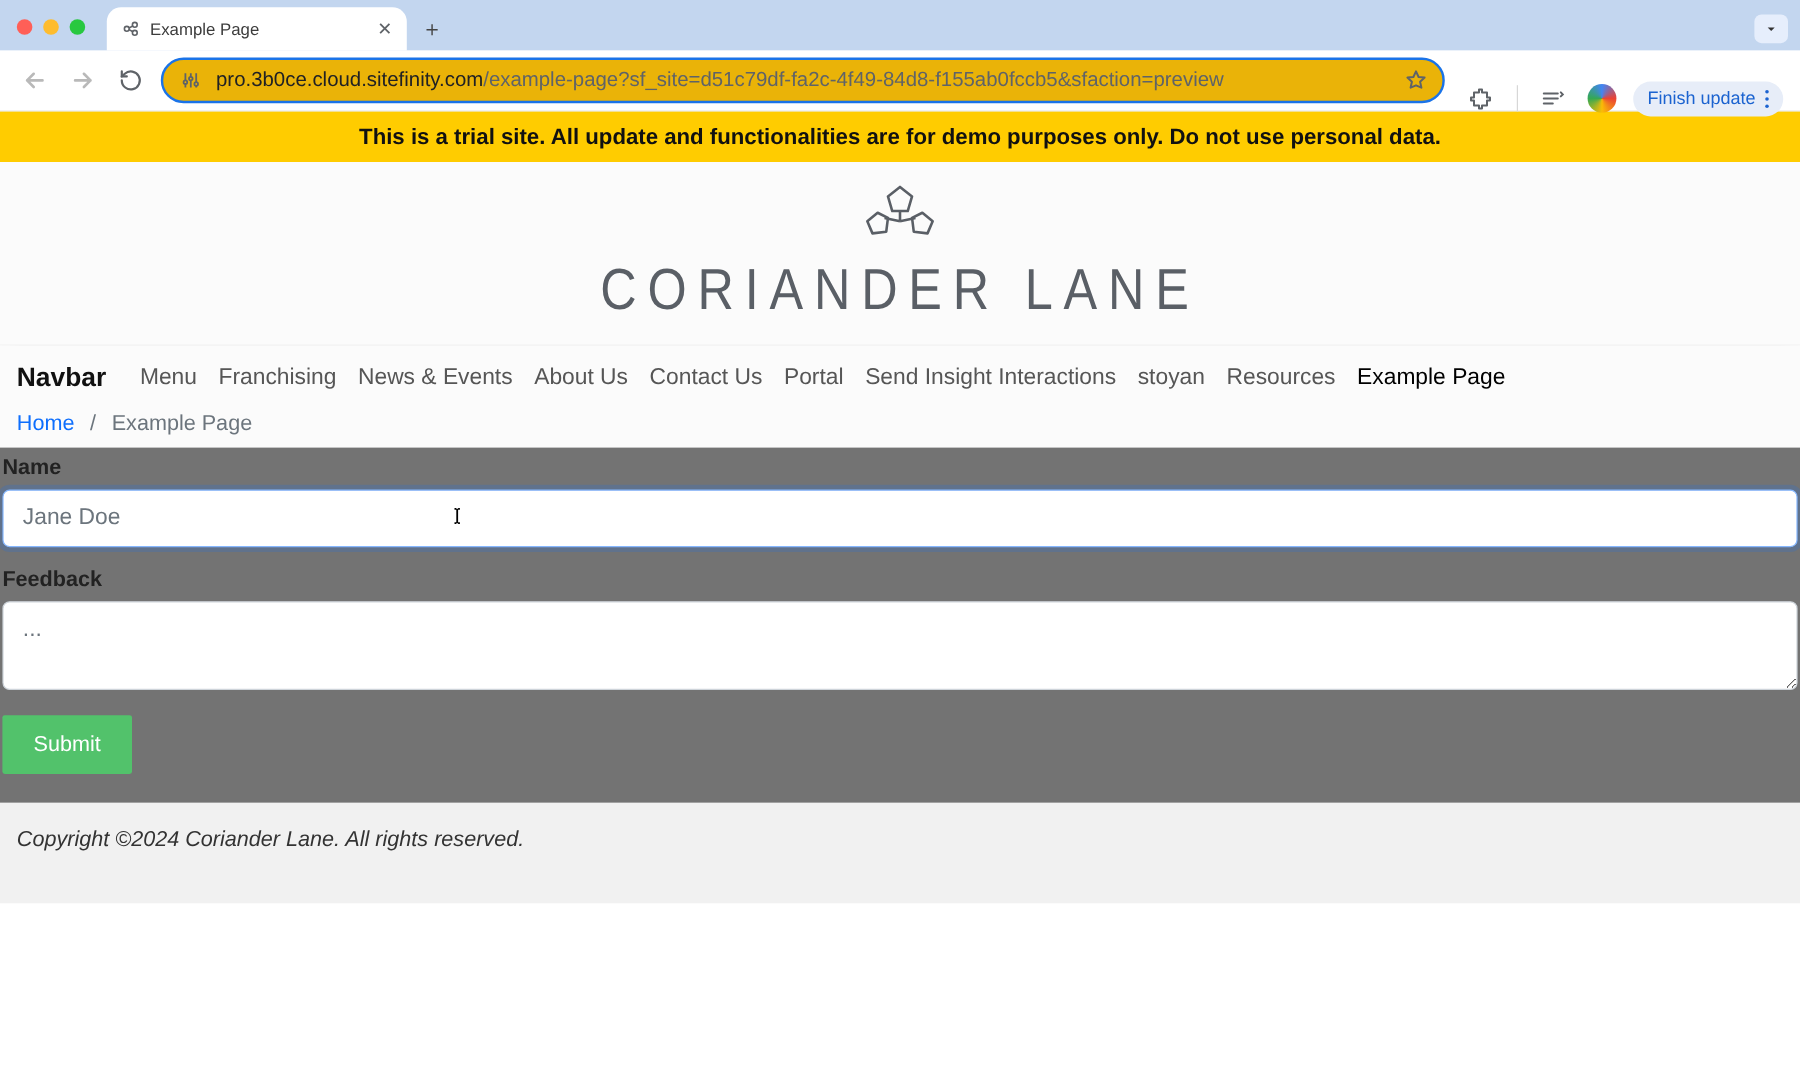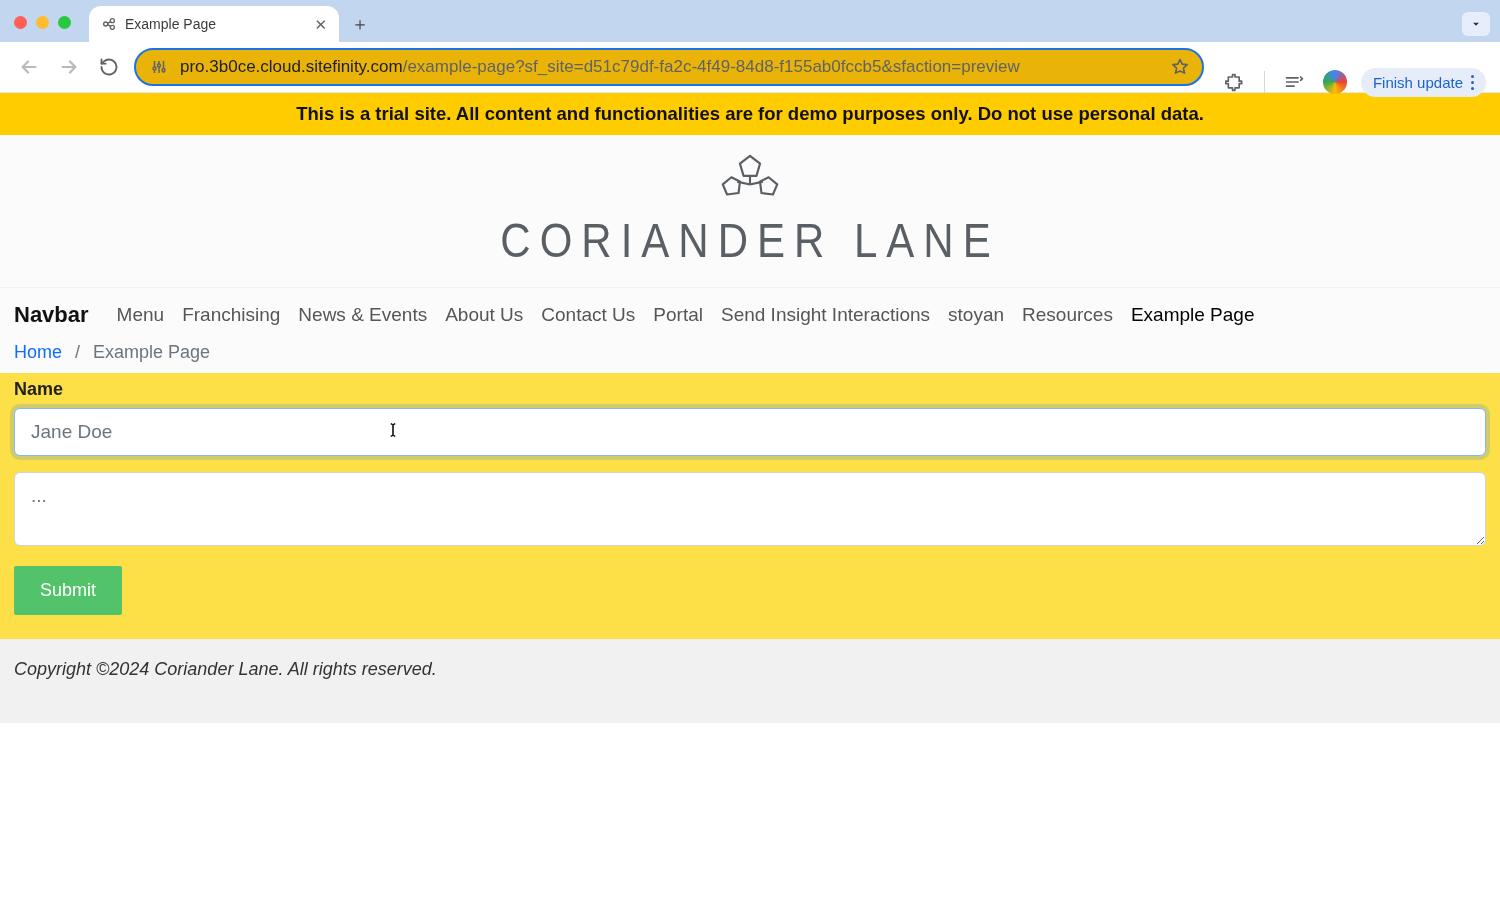--- a/index.html
+++ b/index.html
@@ -65,21 +65,21 @@
   .navbar a{color:var(--nav);text-decoration:none;}
   .navbar a.active{color:#000;font-weight:500;}
 
   
   .crumb{padding:4px 14px 10px;font-size:18px;background:#fbfbfb;}
   .crumb a{color:var(--link);text-decoration:none;}
   .crumb .sep2{color:#6c757d;margin:0 8px;}
   .crumb .cur{color:#6c757d;}
 
   
-  .page{background:#fde047;padding:6px 14px 24px;}
+  .page{background:#737373;padding:6px 2px 24px;}
   .fld{margin-bottom:16px;}
   .fld label{display:block;font-weight:700;font-size:18px;margin-bottom:8px;}
   .fld input,.fld textarea{width:100%;font-size:19px;padding:12px 16px;border:1px solid var(--border);border-radius:6px;background:#fff;color:#212529;font-family:inherit;}
   .fld input.focused{border-color:var(--focus);outline:0;box-shadow:0 0 0 4px rgba(13,110,253,.18);}
   .fld textarea{min-height:74px;resize:vertical;}
   ::placeholder{color:#6c757d;}
   .submit{background:var(--btn-green);border:none;color:#fff;font-size:18px;padding:14px 26px;border-radius:2px;cursor:pointer;}
   
   
   .textcursor{position:absolute;pointer-events:none;font-size:20px;color:#000;}
@@ -176,21 +176,21 @@
         <span class="kebab">
             <span></span>
             <span></span>
             <span></span>
           </span>
       </div>
     </div>
   </div>
 </div>
 
-<div class="trial">This is a trial site. All content and functionalities are for demo purposes only. Do not use personal data.</div>
+<div class="trial">This is a trial site. All update and functionalities are for demo purposes only. Do not use personal data.</div>
 
 <div class="hero">
   <div class="logo-stack">
     <span>
       <svg viewBox="0 0 120 70" width="86" height="58" fill="none" stroke="#5a5f66" stroke-width="3" stroke-linejoin="round">
         <polygon points="60,4 74,15 69,32 51,32 46,15"></polygon>
         <polygon points="34,34 46,40 44,56 28,58 22,44"></polygon>
         <polygon points="86,34 98,44 92,58 76,56 74,40"></polygon>
         <path d="M60,32 L60,44 M60,44 L42,40 M60,44 L78,40"></path>
       </svg>
@@ -227,19 +227,20 @@
       <svg viewBox="0 0 24 24" width="18" height="22" fill="#000">
           <path d="M9 3h2v1h2V3h2v2h-2v14h2v2h-2v-1h-2v1H9v-2h2V5H9z"></path>
         </svg>
     </span>
   </div>
 
   <div class="fld">
   </div>
 
   <div class="fld">
+    <label>Feedback</label>
     <textarea placeholder="..." style=""></textarea>
   </div>
 
   <button class="submit">Submit</button>
 </div>
 
 <div class="footer">Copyright ©2024 Coriander Lane. All rights reserved.</div>
 
 </body></html>

